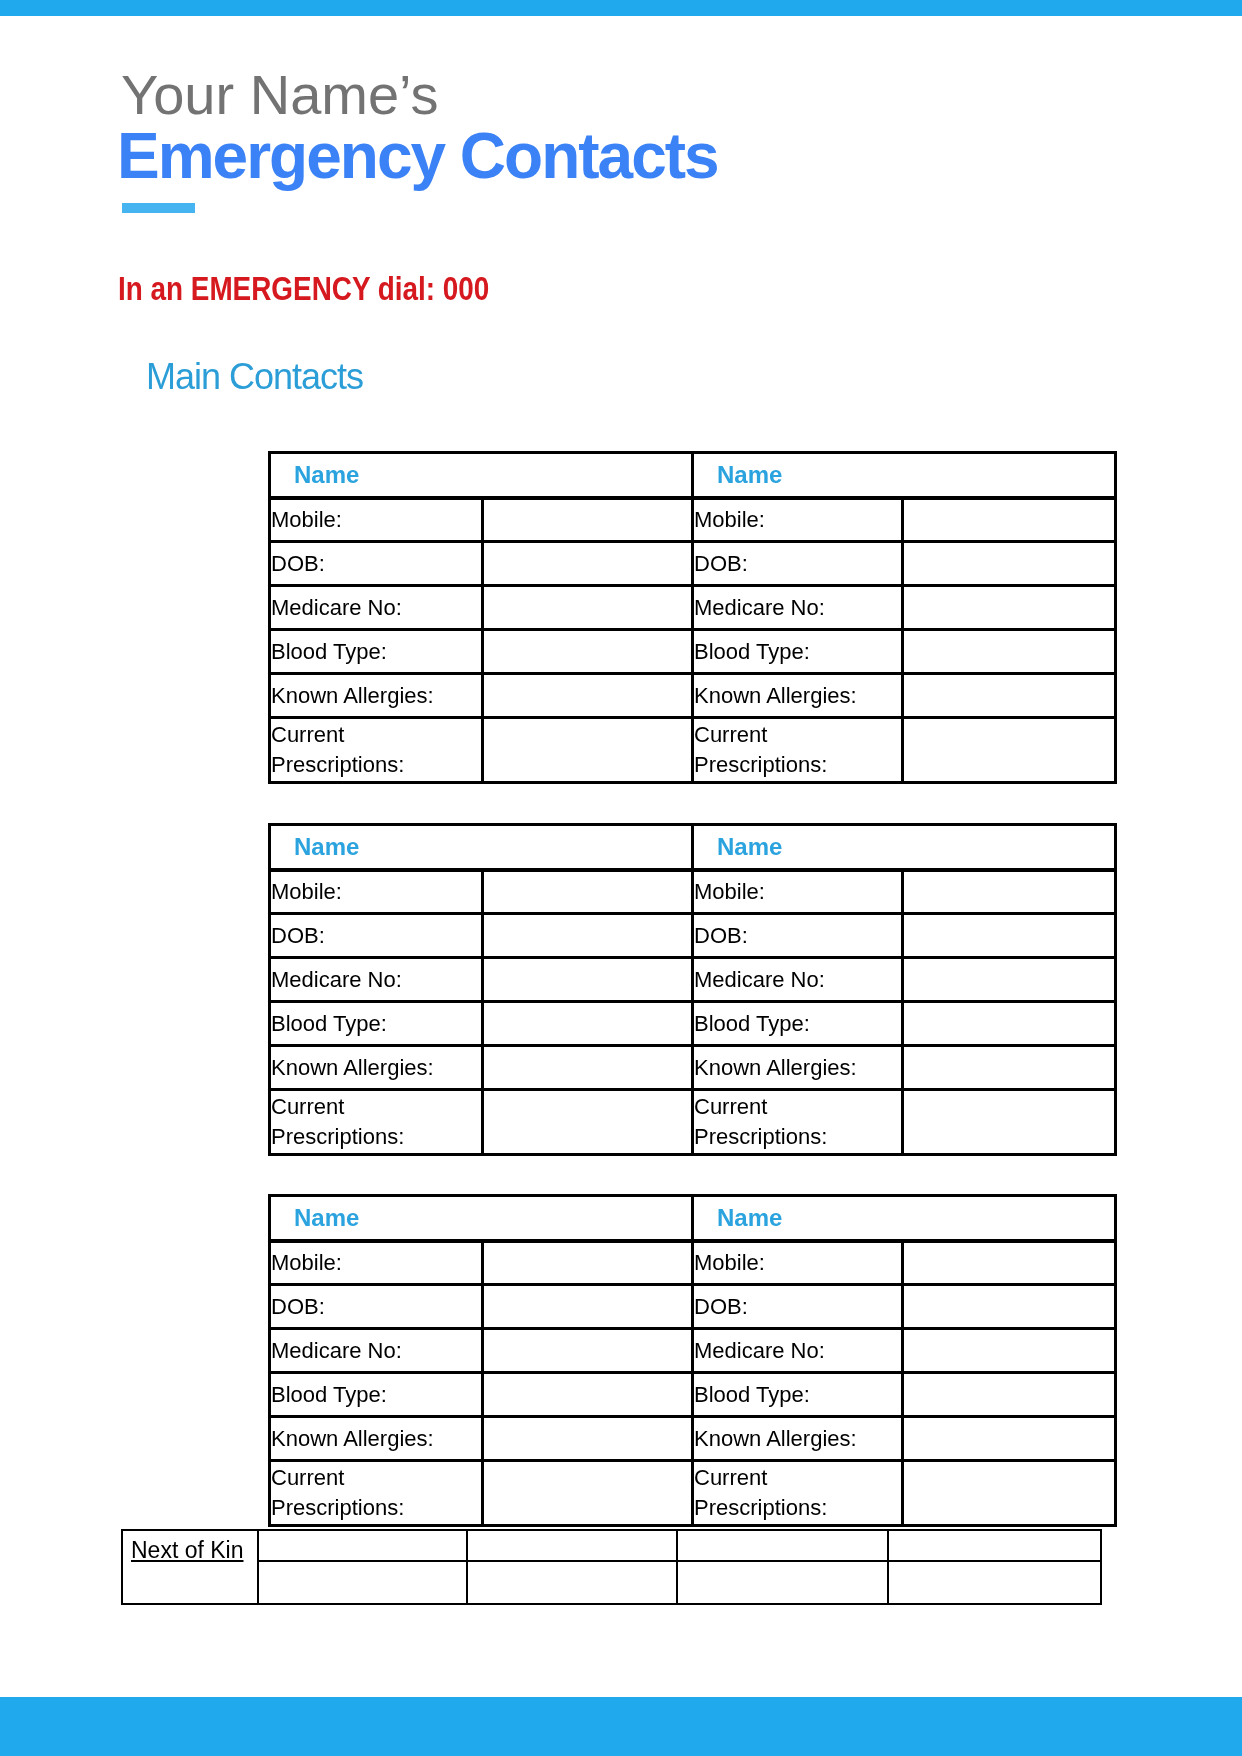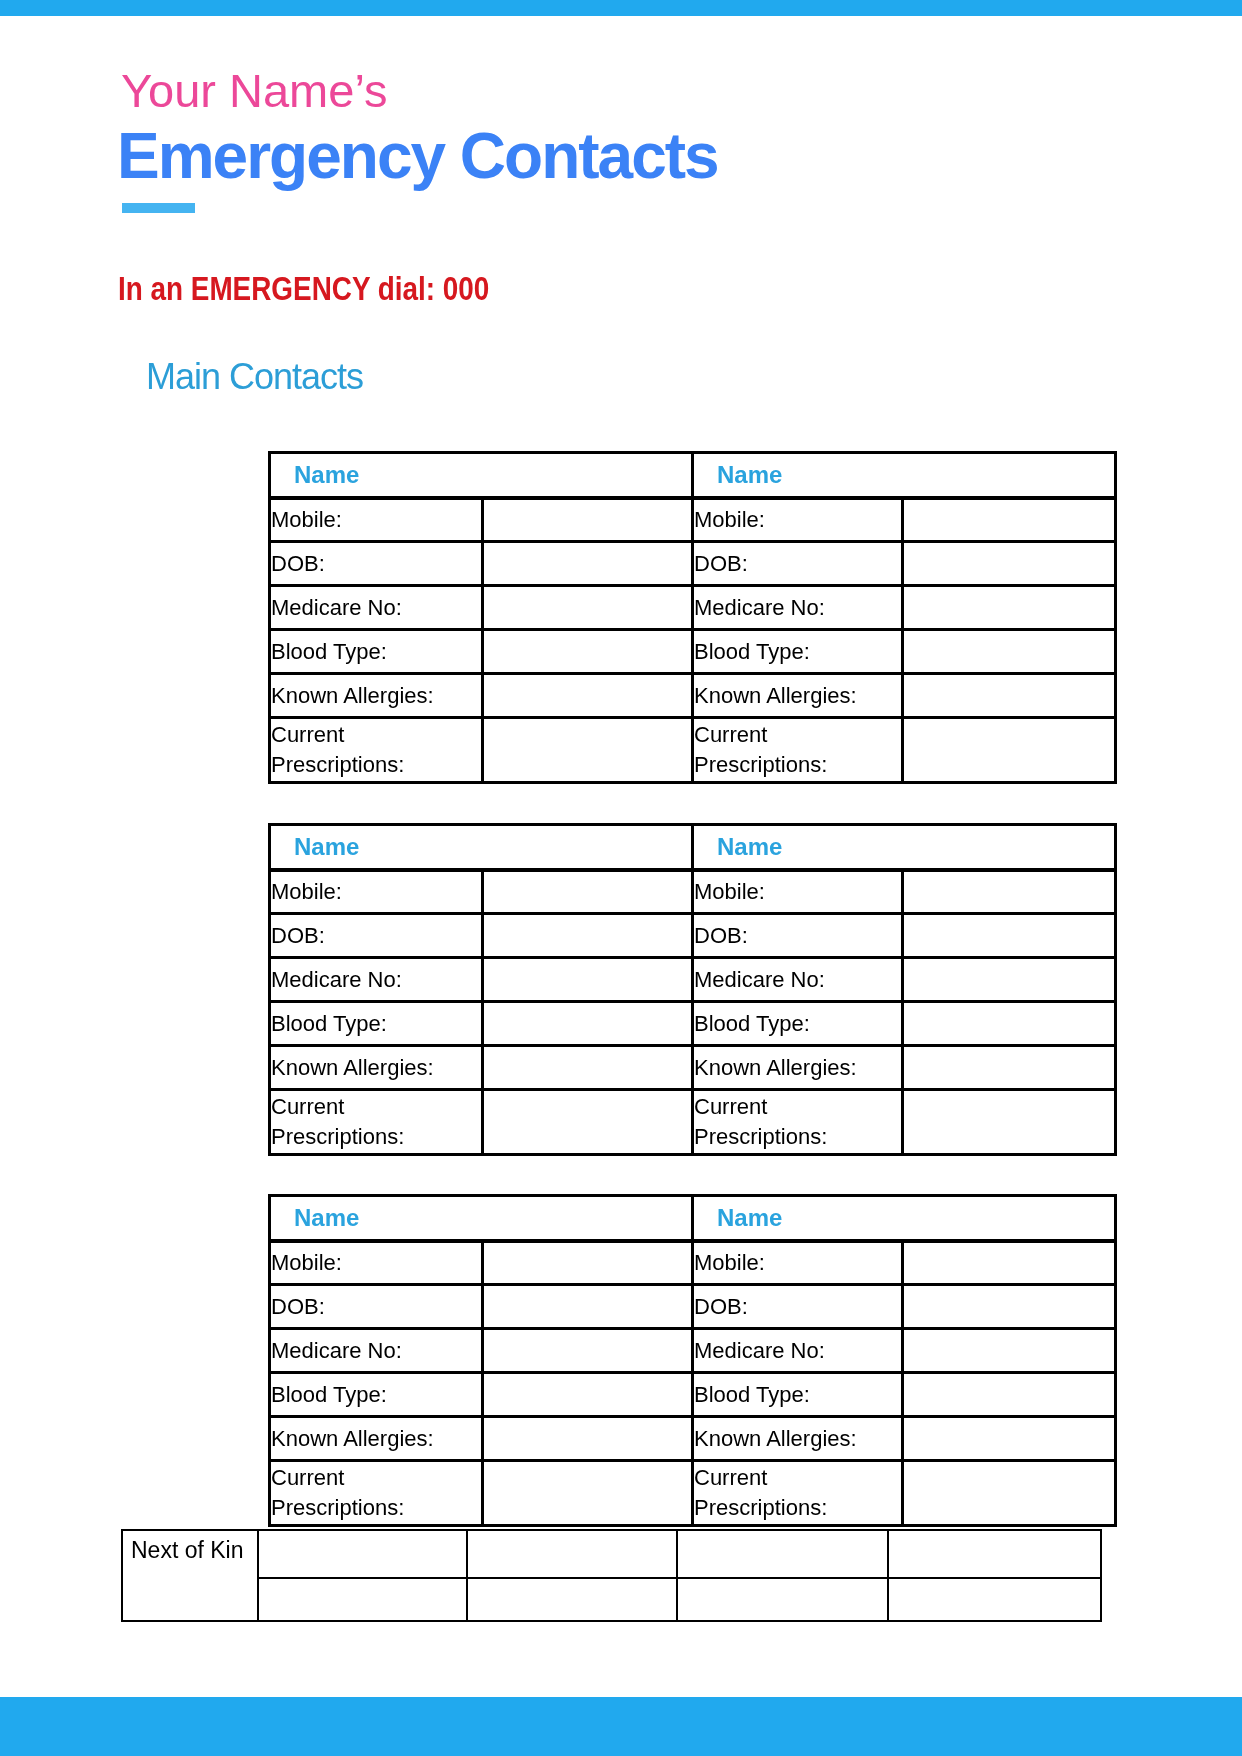--- a/index.html
+++ b/index.html
@@ -18,23 +18,23 @@
     width: 1242px;
     background: #21a9ee;
   }
   .accent-bar.top { top: 0; height: 16px; }
   .accent-bar.bottom { top: 1697px; height: 59px; }
 
   .owner-name {
     position: absolute;
     left: 121px;
     top: 67px;
-    font-size: 47px;
+    font-size: 56px;
     line-height: 1;
-    color: #ec4899;
+    color: #737373;
     white-space: nowrap;
   }
   .page-title {
     position: absolute;
     left: 117px;
     top: 124px;
     font-size: 64px;
     line-height: 1;
     font-weight: bold;
     letter-spacing: -2px;
@@ -124,21 +124,21 @@
   }
   table.nok-table col.n1 { width: 136px; }
   table.nok-table col.n2 { width: 209px; }
   table.nok-table col.n3 { width: 210px; }
   table.nok-table col.n4 { width: 211px; }
   table.nok-table col.n5 { width: 213px; }
   table.nok-table td {
     border: 2px solid #000;
     padding: 0;
   }
-  table.nok-table tr.nok-row-1 { height: 48px; }
+  table.nok-table tr.nok-row-1 { height: 31px; text-decoration: underline; }
   table.nok-table tr.nok-row-2 { height: 43px; }
   table.nok-table td.nok-label-cell {
     vertical-align: top;
     text-align: left;
     padding: 6px 8px;
     font-size: 23px;
     line-height: 1.2;
     color: #000;
   }
 </style>

